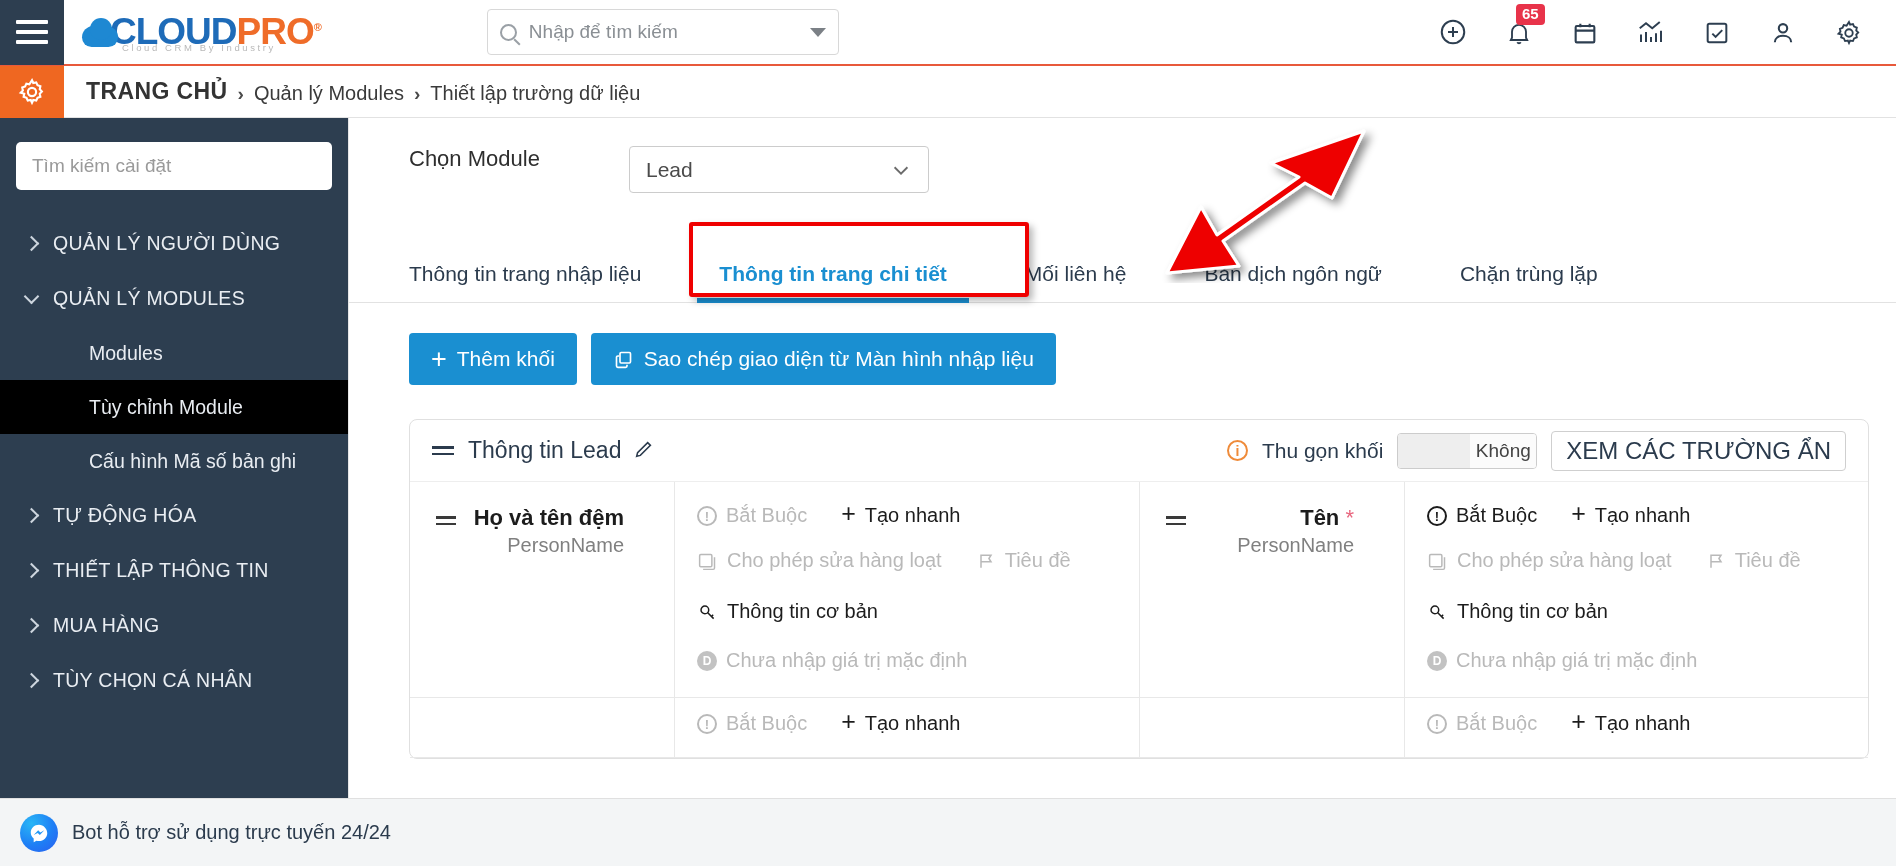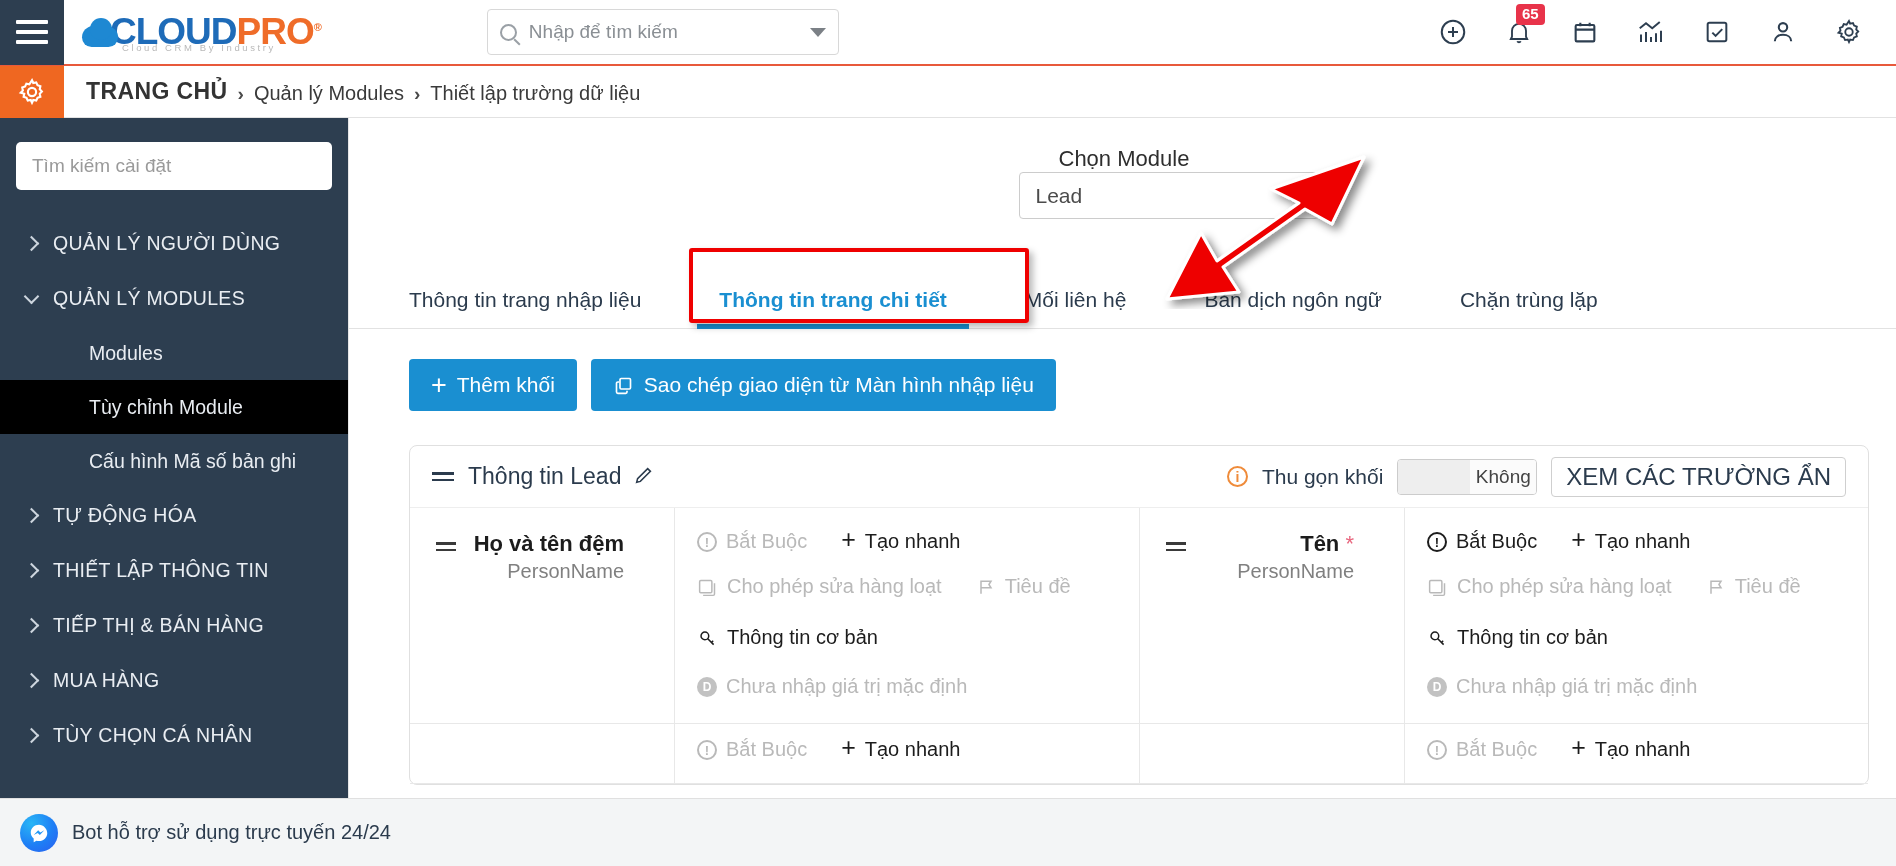--- a/index.html
+++ b/index.html
@@ -50,21 +50,21 @@
   .search-wrap .magnifier { width:17px; height:17px; border:2px solid #9aa0a6; border-radius:50%; position:relative; flex:none;}
   .search-wrap .magnifier::after{content:"";position:absolute;right:-6px;bottom:-4px;width:8px;height:2px;background:#9aa0a6;transform:rotate(45deg);}
   .search-input {
     border:0; outline:0; flex:1; font-size:19px; color:#8a8f94; margin-left:12px;
     font-family:"Liberation Sans", sans-serif; background:transparent;
   }
   .search-input::placeholder { color:#8a8f94; }
   .caret-down { width:0;height:0;border-left:8px solid transparent;border-right:8px solid transparent;border-top:9px solid #7b8086; }
 
   .top-icons { margin-left:auto; display:flex; align-items:center; gap:36px; padding-right:32px; }
-  .ticon { position:relative; width:30px; height:30px; color:#2d3e50; cursor:pointer; display:flex;align-items:center;justify-content:center;}
+  .ticon { position:relative; width:30px; height:30px; color:#2d3e50; cursor:pointer; display:flex;align-items:flex-end;justify-content:center;}
   .badge {
     position:absolute; top:-13px; left:12px; background:#e8334a; color:#fff;
     font-size:15px; font-weight:bold; border-radius:4px; padding:1px 6px; line-height:1.25;
   }
 
   
   .crumbrow { position:absolute; left:0; top:66px; width:1896px; height:52px; background:#fff; border-bottom:1px solid #e2e2e2; display:flex; align-items:center;}
   .gear-square {
     width:64px; height:52px; background:#ef6721; display:flex; align-items:center; justify-content:center; flex:none; cursor:pointer;
   }
@@ -96,21 +96,21 @@
   .side-item {
     height:54px; display:flex; align-items:center; padding-left:89px; color:#e9edf2; font-size:19.5px; cursor:pointer;
   }
   .side-item.active { background:#000000; }
 
   
   .content {
     position:absolute; left:348px; top:118px; width:1548px; height:680px; background:#fff;
     border-left:1px solid #e6e6e6; overflow:hidden;
   }
-  .module-row { display:flex; align-items:center; padding:28px 0 0 92px;flex-direction:column; }
+  .module-row { display:flex; align-items:flex-start; padding:28px 0 0 60px; }
   .module-label { font-size:22px; color:#2e2e2e; width:220px; }
   .module-select {
     width:300px; height:47px; border:1px solid #ccc; border-radius:4px; display:flex;
     align-items:center; justify-content:space-between; padding:0 16px; cursor:pointer;
   }
   .module-select .val { font-size:21px; color:#4b4b4b; }
 
   .tabs {
     display:flex; align-items:flex-end; margin-top:48px; padding-left:60px;
     border-bottom:1px solid #e2e2e2; height:62px; position:relative;
@@ -322,24 +322,20 @@
       <span>Cấu hình Mã số bản ghi</span>
     </div>
 
     <div class="side-group">
       <span class="chev right"></span>
       <span class="lbl">TỰ ĐỘNG HÓA</span>
     </div>
     <div class="side-group">
       <span class="chev right"></span>
       <span class="lbl">THIẾT LẬP THÔNG TIN</span>
-    </div>
-    <div class="side-group">
-      <span class="chev right"></span>
-      <span class="lbl">TIẾP THỊ &amp; BÁN HÀNG</span>
     </div>
     <div class="side-group">
       <span class="chev right"></span>
       <span class="lbl">MUA HÀNG</span>
     </div>
     <div class="side-group">
       <span class="chev right"></span>
       <span class="lbl">TÙY CHỌN CÁ NHÂN</span>
     </div>
   </div>

